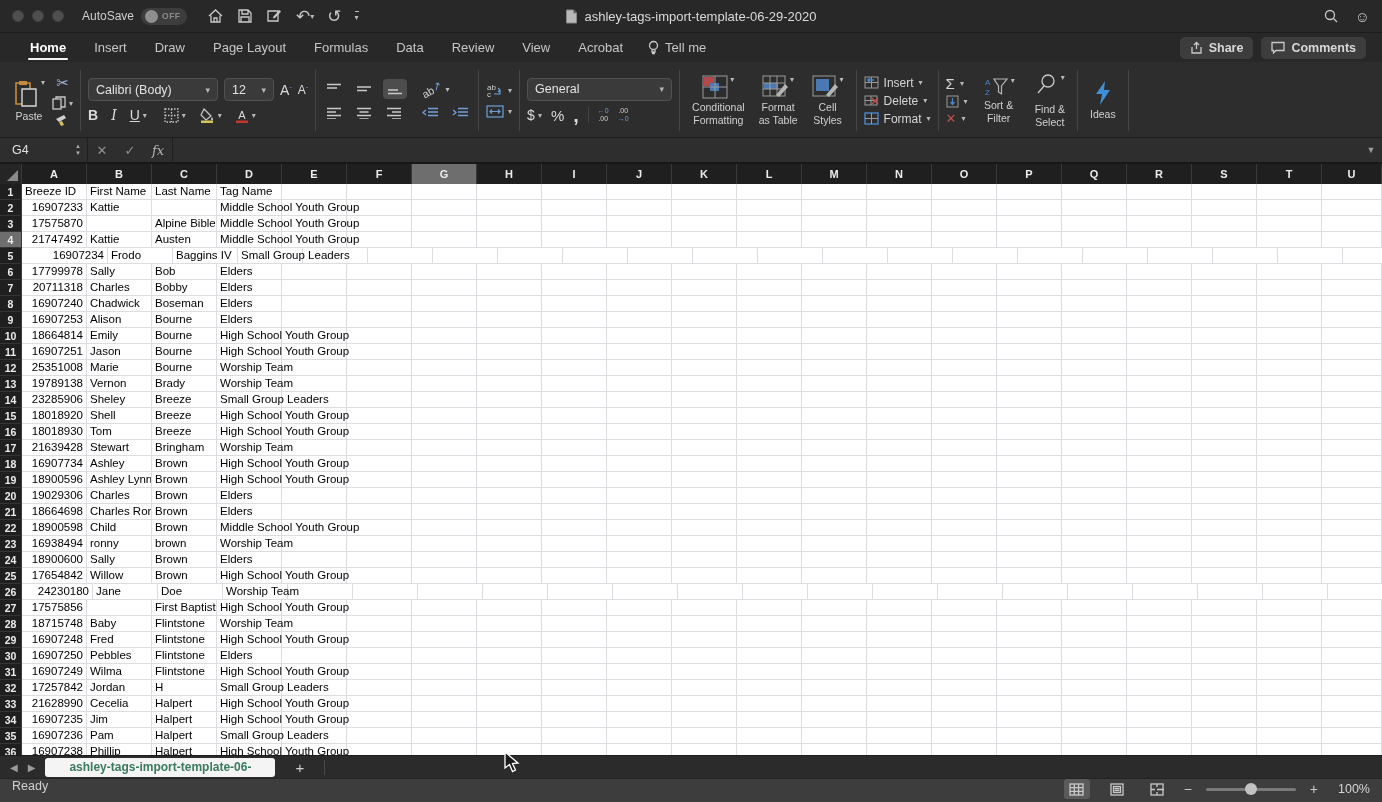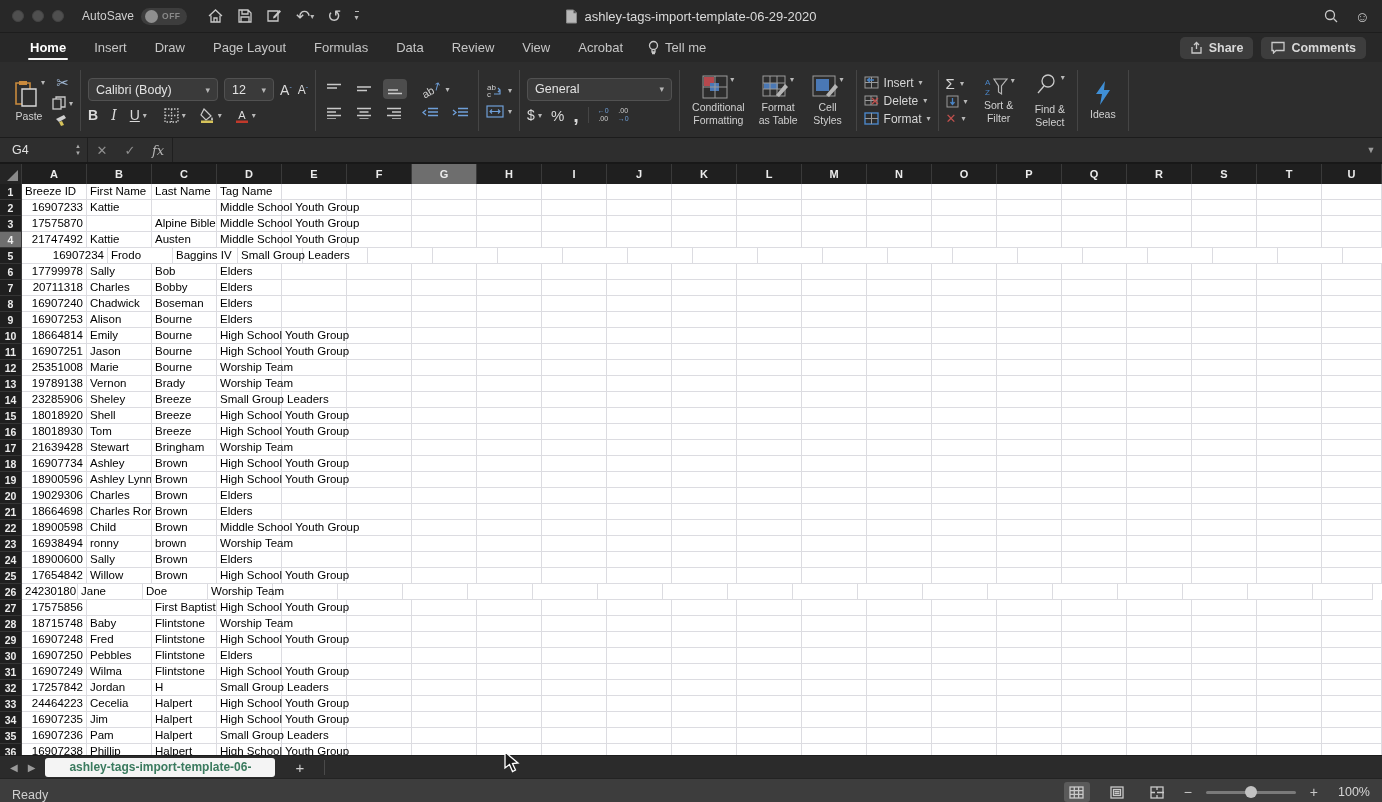--- a/index.html
+++ b/index.html
@@ -72,21 +72,21 @@
   .cell.tag { overflow:visible; position:relative; z-index:1; background:transparent; }
 
   
   .sheetbar { height:23px; background:#2b2b2b; display:flex; align-items:center; padding:0 10px; gap:10px; border-top:1px solid #1c1c1c; }
   .snav { font-size:10px; color:#9a9a9a; }
   .sheettab { width:230px; height:19px; background:#f4f4f4; border-radius:3px; display:flex; align-items:center; justify-content:center; font-size:12px; font-weight:bold; color:#3a7a5e; }
   .addsheet { font-size:15px; color:#cfcfcf; padding:0 10px; }
   .sheetdiv { width:1px; height:15px; background:#4a4a4a; }
 
   
-  .statusbar { height:24px; background:#3d3d3d; border-top:1px solid #232323; display:flex; align-items:flex-end; padding:0 12px; font-size:12.5px; color:#d0d0d0; }
+  .statusbar { height:24px; background:#3d3d3d; border-top:1px solid #232323; display:flex; align-items:flex-start; padding:0 12px; font-size:12.5px; color:#d0d0d0; }
   .sb-right { margin-left:auto; display:flex; align-items:center; gap:14px; }
   .viewbtn { width:26px; height:20px; display:flex; align-items:center; justify-content:center; border-radius:3px; }
   .viewbtn.active { background:#5a5a5a; }
   .ztrack { width:90px; height:3px; background:#7a7a7a; border-radius:2px; position:relative; }
   .zknob { position:absolute; left:50%; top:50%; transform:translate(-50%,-50%); width:12px; height:12px; border-radius:50%; background:#c2c2c2; }
   .zsign { font-size:14px; color:#c9c9c9; }
   .zpct { font-size:12.5px; color:#d6d6d6; min-width:38px; text-align:right; }
 
   svg.ic { stroke:#c9c9c9; fill:none; stroke-width:1.3; }
   .cursor { position:absolute; left:504px; top:751px; z-index:50; }
@@ -1170,21 +1170,21 @@
           <div class="cell" style="width: 65px;"></div>
           <div class="cell" style="width: 65px;"></div>
           <div class="cell" style="width: 65px;"></div>
           <div class="cell" style="width: 65px;"></div>
           <div class="cell" style="width: 65px;"></div>
           <div class="cell" style="width: 65px;"></div>
           <div class="cell" style="width: 60px;"></div>
         </div>
         <div class="grow">
           <div class="rn">26</div>
-          <div class="cell num" style="width: 56px; text-align: right;">24230180</div>
+          <div class="cell num" style="width: 71px; text-align: right;">24230180</div>
           <div class="cell" style="width: 65px;">Jane</div>
           <div class="cell" style="width: 65px;">Doe</div>
           <div class="cell tag" style="width: 65px;">Worship Team</div>
           <div class="cell" style="width: 65px;"></div>
           <div class="cell" style="width: 65px;"></div>
           <div class="cell" style="width: 65px;"></div>
           <div class="cell" style="width: 65px;"></div>
           <div class="cell" style="width: 65px;"></div>
           <div class="cell" style="width: 65px;"></div>
           <div class="cell" style="width: 65px;"></div>
@@ -1338,21 +1338,21 @@
           <div class="cell" style="width: 65px;"></div>
           <div class="cell" style="width: 65px;"></div>
           <div class="cell" style="width: 65px;"></div>
           <div class="cell" style="width: 65px;"></div>
           <div class="cell" style="width: 65px;"></div>
           <div class="cell" style="width: 65px;"></div>
           <div class="cell" style="width: 60px;"></div>
         </div>
         <div class="grow">
           <div class="rn">33</div>
-          <div class="cell num" style="width: 65px;">24464223</div>
+          <div class="cell num" style="width: 65px;">21628990</div>
           <div class="cell" style="width: 65px;">Cecelia</div>
           <div class="cell" style="width: 65px;">Halpert</div>
           <div class="cell tag" style="width: 65px;">High School Youth Group</div>
           <div class="cell" style="width: 65px;"></div>
           <div class="cell" style="width: 65px;"></div>
           <div class="cell" style="width: 65px;"></div>
           <div class="cell" style="width: 65px;"></div>
           <div class="cell" style="width: 65px;"></div>
           <div class="cell" style="width: 65px;"></div>
           <div class="cell" style="width: 65px;"></div>

